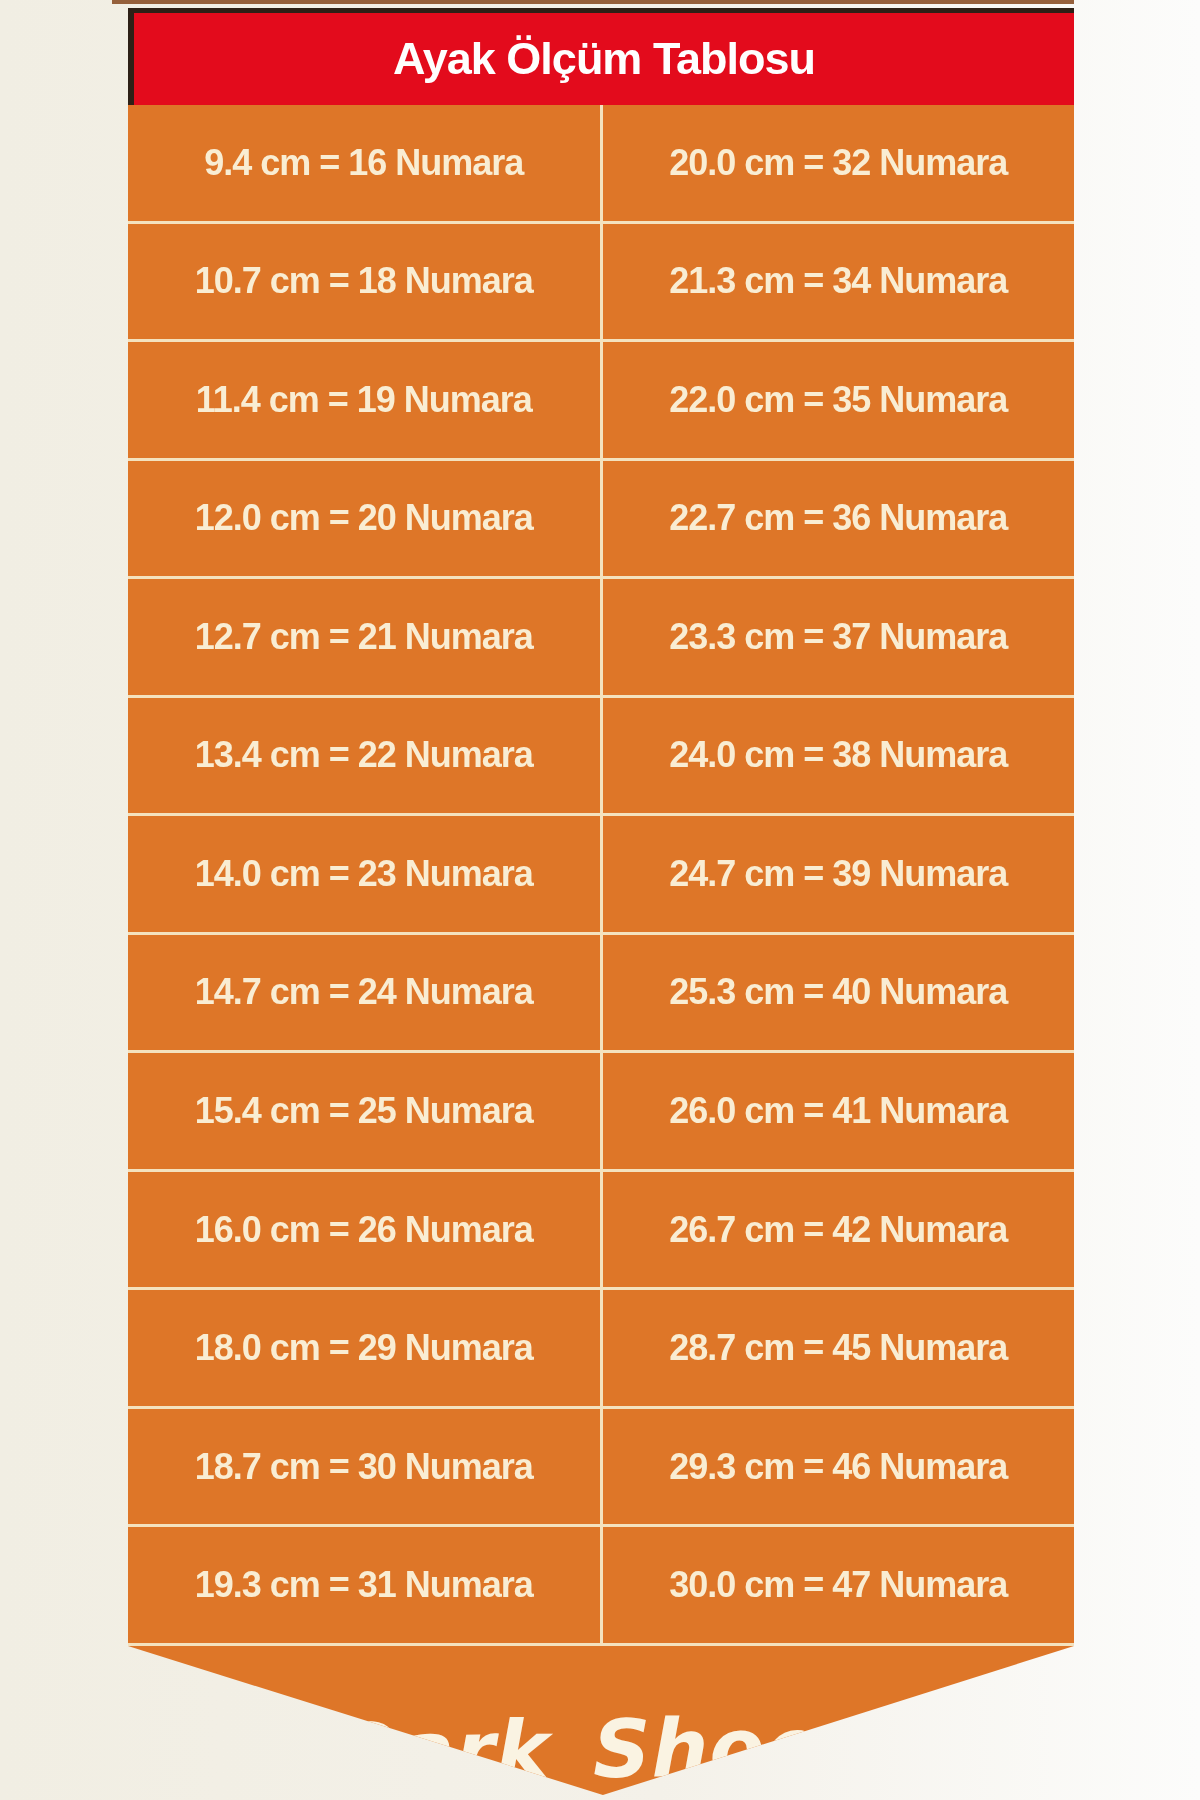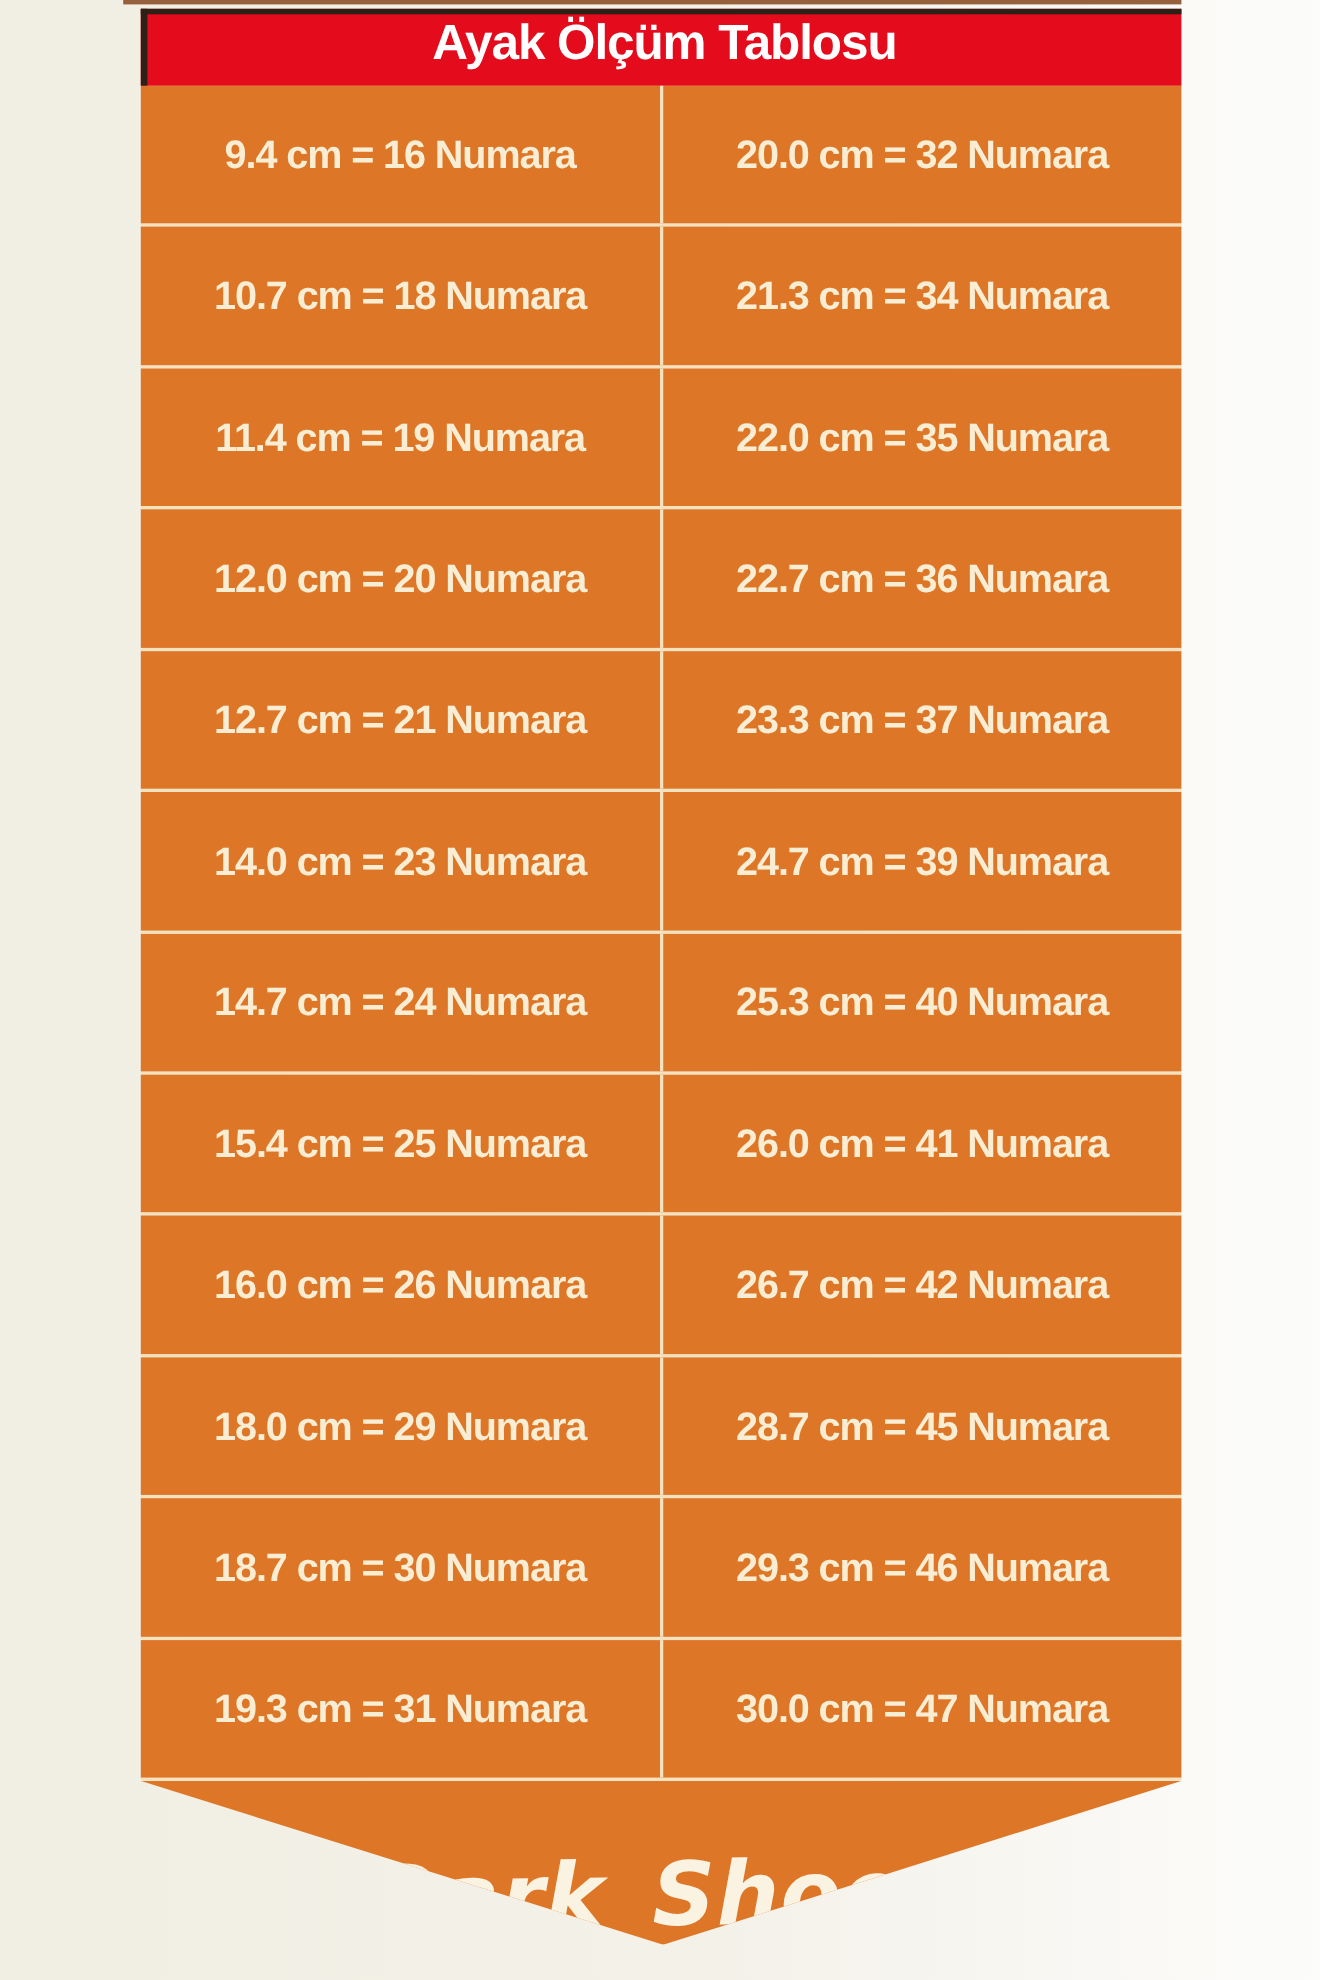--- a/index.html
+++ b/index.html
@@ -23,26 +23,26 @@
   }
 
   .banner {
     position: absolute;
     left: 128px; top: 8px;
     width: 946px;
   }
 
   .header {
     box-sizing: border-box;
-    height: 70px;
+    height: 97px;
     background: #e30b1c;
     border-top: 5px solid #2d2016;
     border-left: 6px solid #2d2016;
     display: flex;
-    align-items: flex-start;
+    align-items: center;
     justify-content: center;
   }
   .header-title {
     color: #fefefe;
     font-weight: bold;
     font-size: 45px;
     letter-spacing: -1px;
     white-space: nowrap;
   }
 
@@ -119,20 +119,24 @@
         </div>
         <div class="row">
           <div class="cell cell-left">12.0 cm = 20 Numara</div>
           <div class="cell cell-right">22.7 cm = 36 Numara</div>
         </div>
         <div class="row">
           <div class="cell cell-left">12.7 cm = 21 Numara</div>
           <div class="cell cell-right">23.3 cm = 37 Numara</div>
         </div>
         <div class="row">
+          <div class="cell cell-left">13.4 cm = 22 Numara</div>
+          <div class="cell cell-right">24.0 cm = 38 Numara</div>
+        </div>
+        <div class="row">
           <div class="cell cell-left">14.0 cm = 23 Numara</div>
           <div class="cell cell-right">24.7 cm = 39 Numara</div>
         </div>
         <div class="row">
           <div class="cell cell-left">14.7 cm = 24 Numara</div>
           <div class="cell cell-right">25.3 cm = 40 Numara</div>
         </div>
         <div class="row">
           <div class="cell cell-left">15.4 cm = 25 Numara</div>
           <div class="cell cell-right">26.0 cm = 41 Numara</div>

